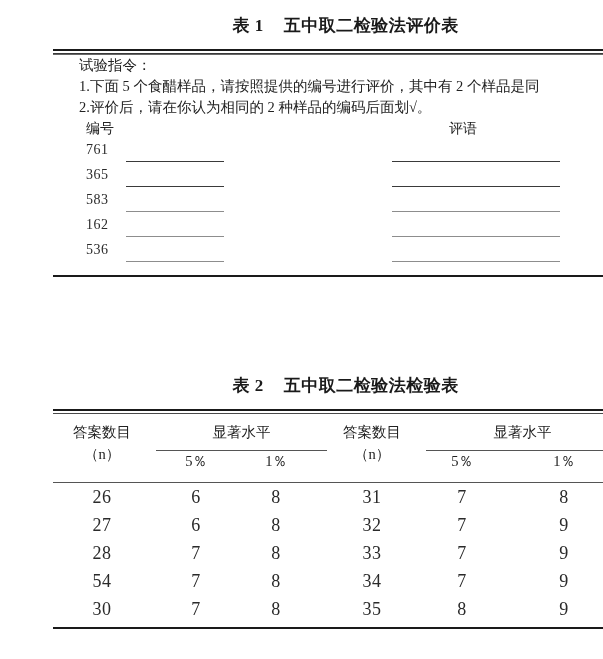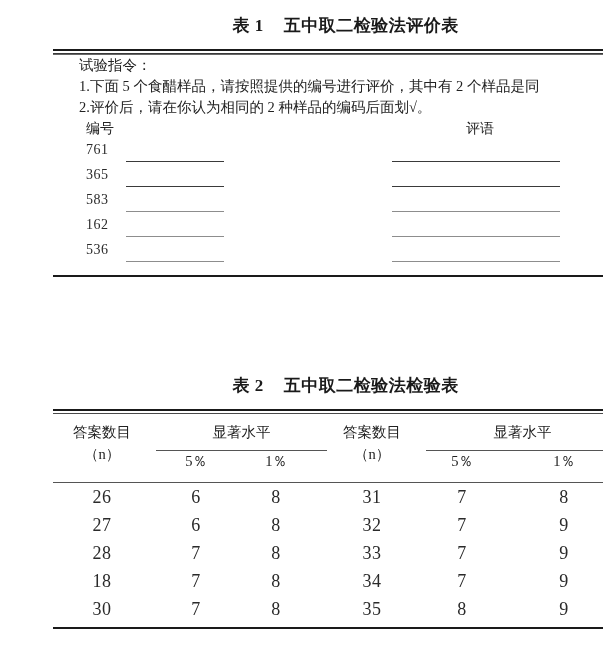--- a/index.html
+++ b/index.html
@@ -118,21 +118,21 @@
     font-size: 14px;
     color: #222;
   }
   .codes-header .h-num {
     position: absolute;
     left: 42px;
     top: 2px;
   }
   .codes-header .h-comment {
     position: absolute;
-    left: 422px;
+    left: 405px;
     top: 2px;
   }
 
   .code-row {
     position: relative;
     height: 25px;
     font-size: 14px;
     color: #2a2a2a;
   }
   .code-row .code-num {
@@ -364,21 +364,21 @@
       </div>
       <div class="t2-row">
         <span class="cell c-n1">28</span>
         <span class="cell c-a1">7</span>
         <span class="cell c-b1">8</span>
         <span class="cell c-n2">33</span>
         <span class="cell c-a2">7</span>
         <span class="cell c-b2">9</span>
       </div>
       <div class="t2-row">
-        <span class="cell c-n1">18</span>
+        <span class="cell c-n1">54</span>
         <span class="cell c-a1">7</span>
         <span class="cell c-b1">8</span>
         <span class="cell c-n2">34</span>
         <span class="cell c-a2">7</span>
         <span class="cell c-b2">9</span>
       </div>
       <div class="t2-row">
         <span class="cell c-n1">30</span>
         <span class="cell c-a1">7</span>
         <span class="cell c-b1">8</span>

